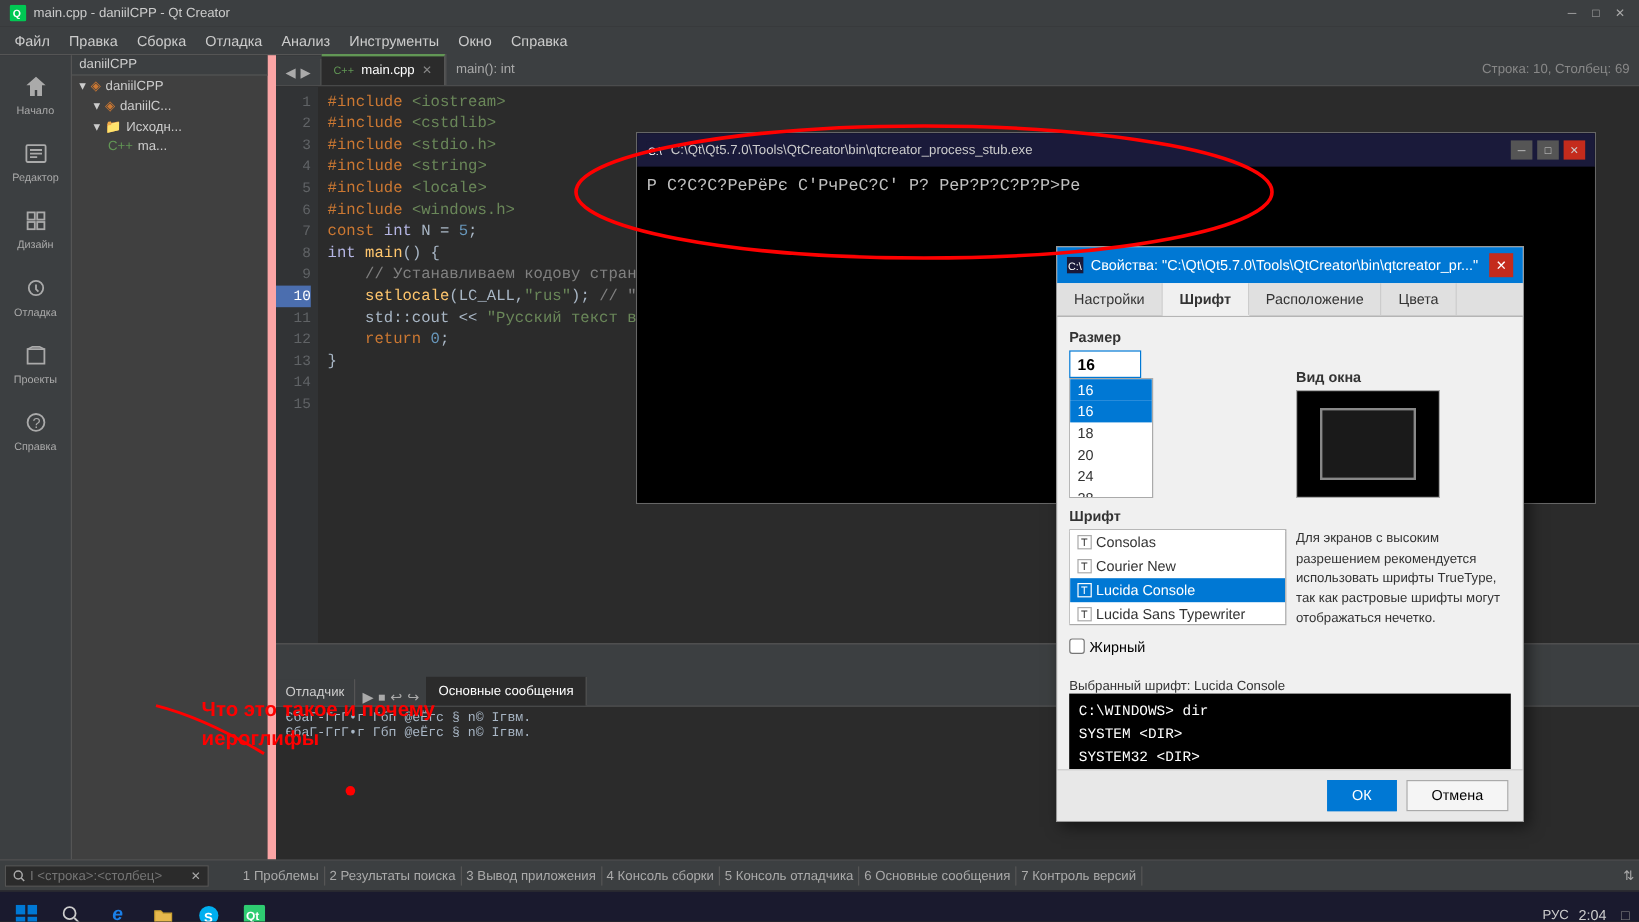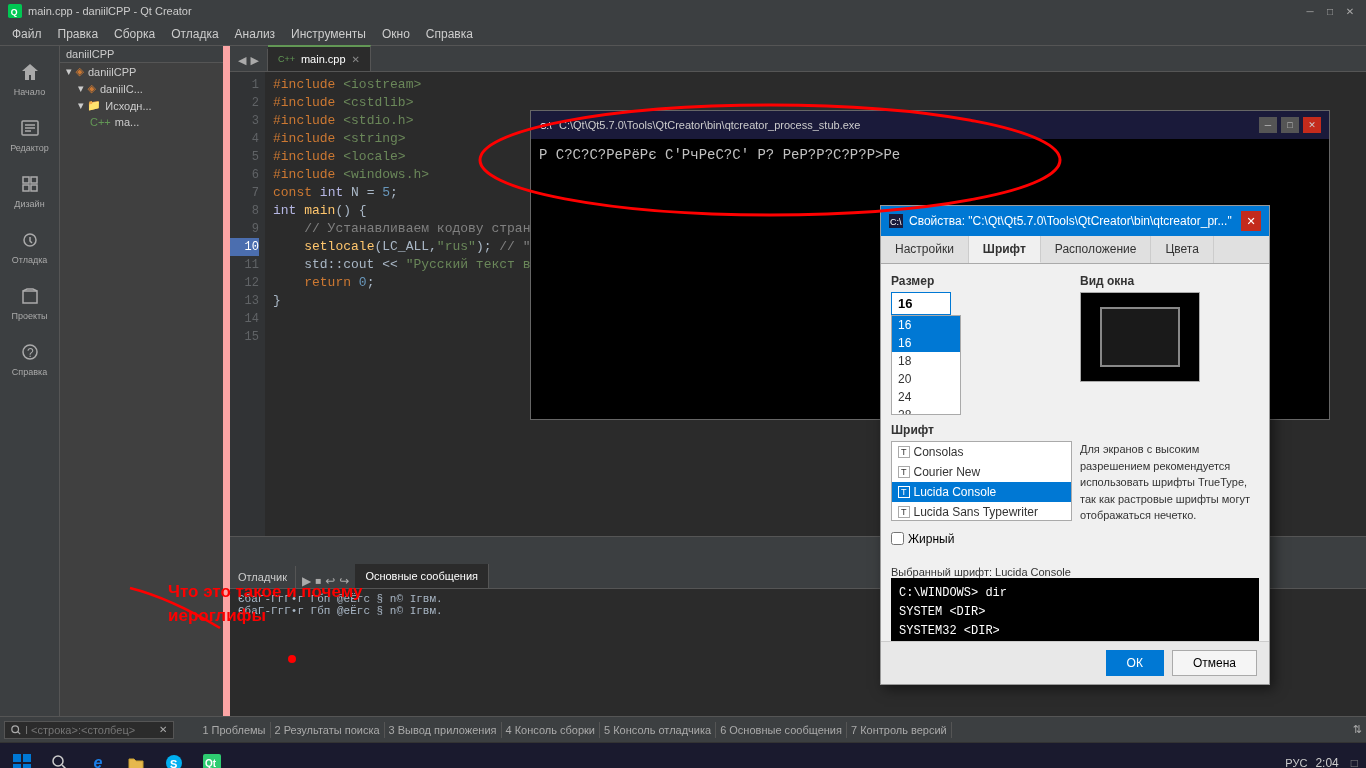--- a/index.html
+++ b/index.html
@@ -72,21 +72,21 @@
     
     .dialog { position: absolute; top: 205px; left: 880px; width: 390px; height: 480px; background: #f0f0f0; border: 1px solid #999; box-shadow: 4px 4px 12px rgba(0,0,0,0.5); display: flex; flex-direction: column; }
     .dialog-titlebar { background: #0078d4; height: 30px; display: flex; align-items: center; padding: 0 8px; gap: 6px; color: #fff; font-size: 12px; }
     .dialog-title { flex: 1; }
     .dialog-close { width: 20px; height: 20px; background: #c42b1c; display: flex; align-items: center; justify-content: center; color: #fff; font-size: 11px; cursor: pointer; }
     .dialog-tabs { display: flex; background: #e0e0e0; border-bottom: 1px solid #aaa; }
     .dialog-tab { padding: 6px 14px; font-size: 12px; color: #333; cursor: pointer; border-right: 1px solid #ccc; }
     .dialog-tab.active { background: #f0f0f0; border-bottom: 1px solid #f0f0f0; font-weight: bold; }
     .dialog-content { flex: 1; padding: 10px; display: flex; flex-direction: column; gap: 8px; overflow: hidden; }
 
-    .dialog-row { display: flex; gap: 10px; }
+    .dialog-row { display: flex; gap: 10px; align-items: flex-end; }
     .dialog-col { flex: 1; }
     .dialog-label { font-size: 12px; color: #333; margin-bottom: 4px; font-weight: bold; }
 
     .size-input { border: 1px solid #0078d4; background: #fff; padding: 3px 6px; font-size: 13px; color: #000; font-weight: bold; width: 60px; }
     .font-list { border: 1px solid #aaa; background: #fff; height: 80px; overflow-y: scroll; }
     .font-item { padding: 3px 6px; font-size: 12px; color: #333; cursor: pointer; display: flex; align-items: center; gap: 4px; }
     .font-item.selected { background: #0078d4; color: #fff; }
     .size-list { border: 1px solid #aaa; background: #fff; width: 70px; height: 100px; overflow-y: scroll; }
     .size-item { padding: 2px 6px; font-size: 12px; color: #333; cursor: pointer; display: flex; align-items: center; }
     .size-item.selected { background: #0078d4; color: #fff; }
@@ -223,20 +223,24 @@
 
     <div style="display:flex; align-items:flex-end; background:#3c3f41; border-bottom:1px solid #555; height:26px;">
       <div style="display:flex;align-items:center;padding:3px 8px;gap:4px;font-size:11px;color:#aaa;cursor:pointer;border-right:1px solid #555;height:22px;background:#3c3f41;">
         <span>◀</span>
         <span>▶</span>
       </div>
       <div class="tab active">
         <span style="color:#629755;font-size:9px">C++</span>
         <span>main.cpp</span>
         <span class="tab-close">✕</span>
+      </div>
+      <div style="flex:1;background:#3c3f41;border-left:1px solid #555;height:26px;display:flex;align-items:center;padding:0 8px;color:#aaa;font-size:11px;justify-content:space-between;">
+        <span>main(): int</span>
+        <span style="margin-left:auto;color:#888;font-size:11px;">Строка: 10, Столбец: 69</span>
       </div>
     </div>
 
     <div class="code-editor">
       <div class="line-numbers">
         <div>1</div>
           <div>2</div>
           <div>3</div>
           <div>4</div>
           <div>5</div>

